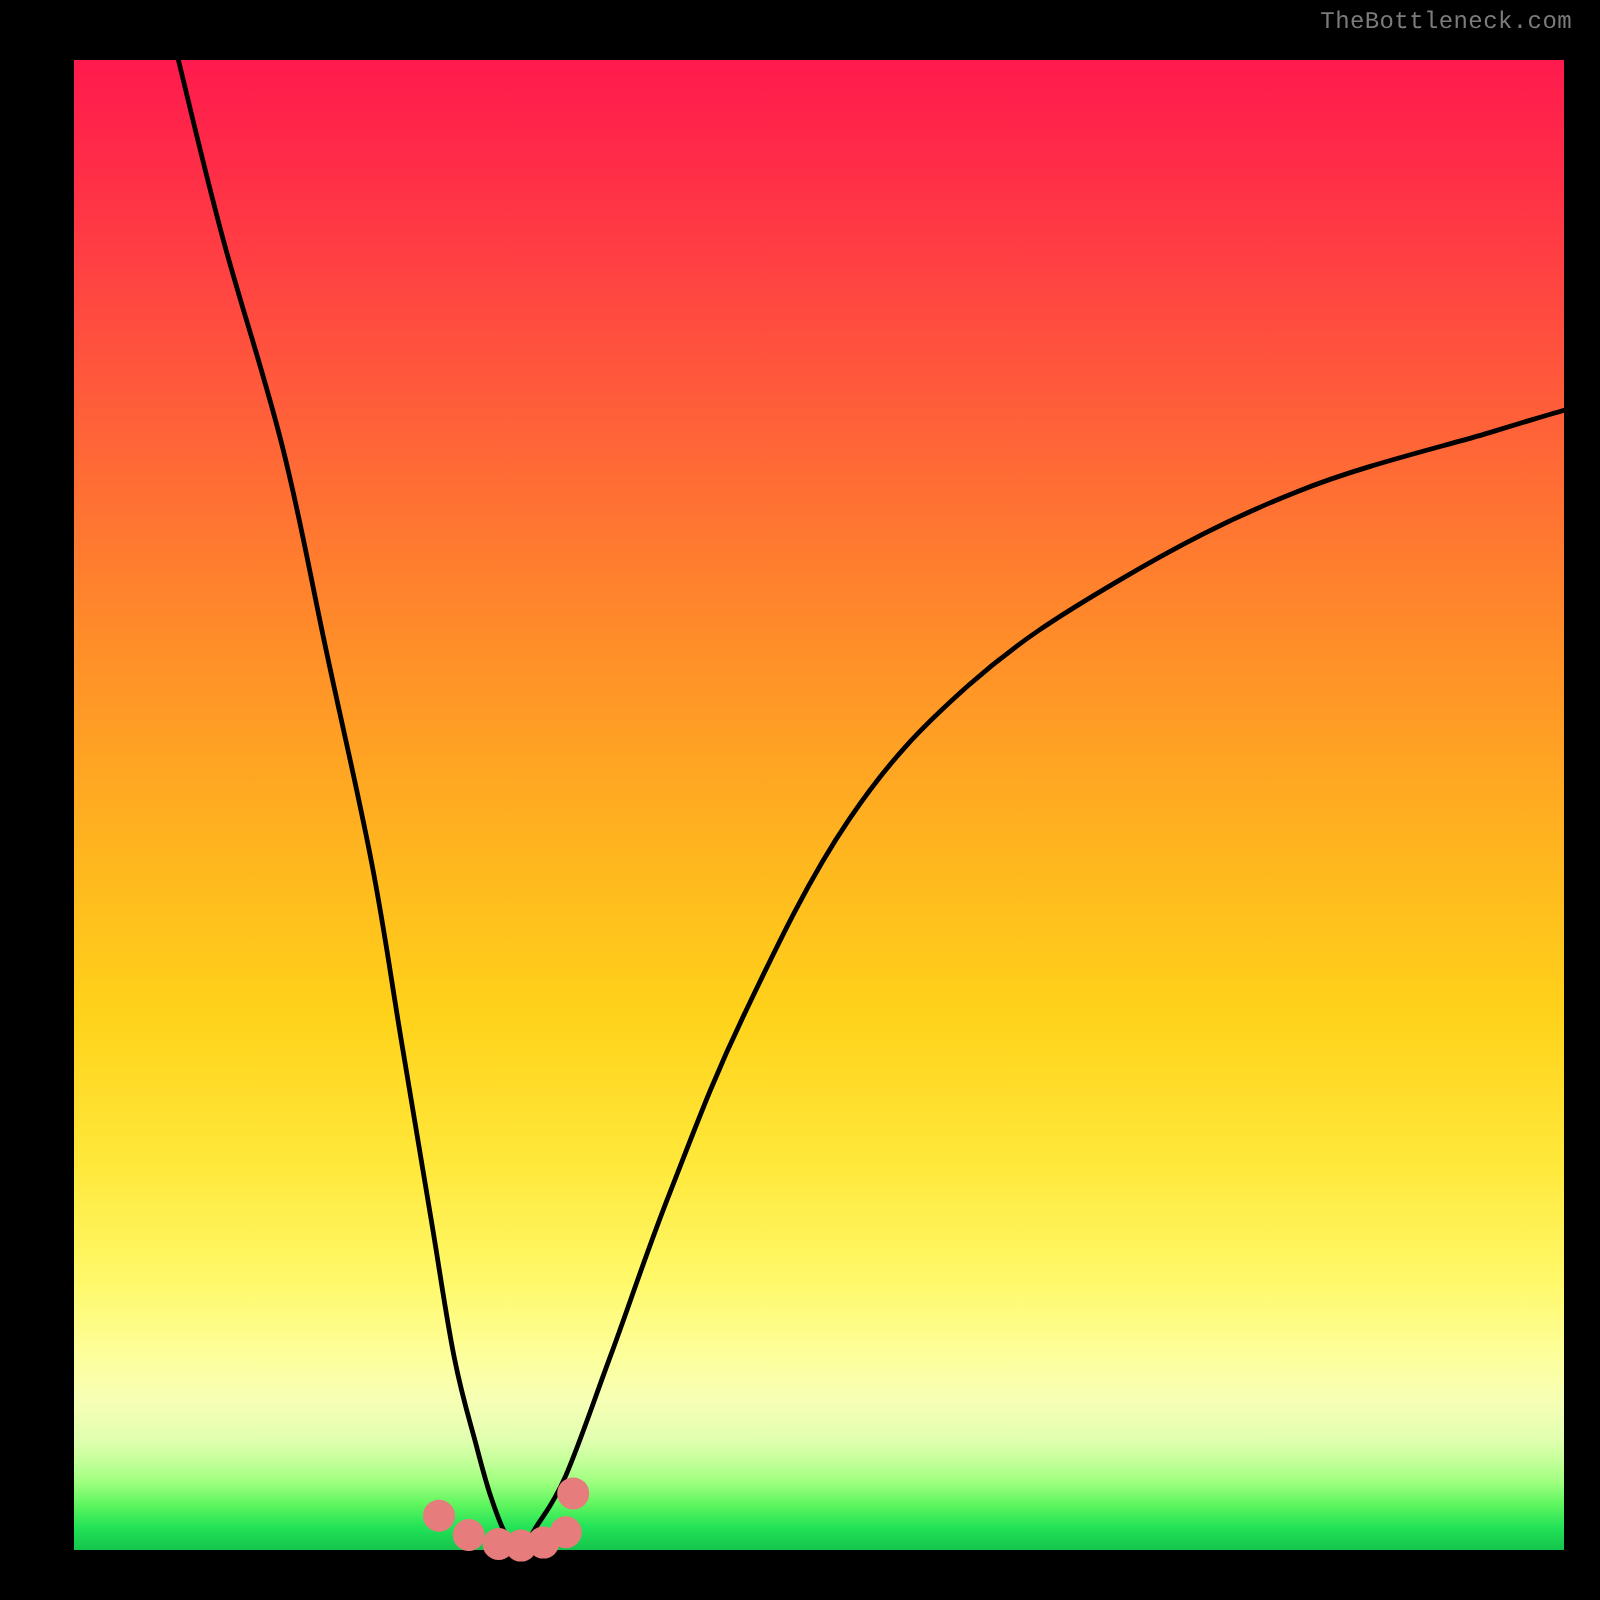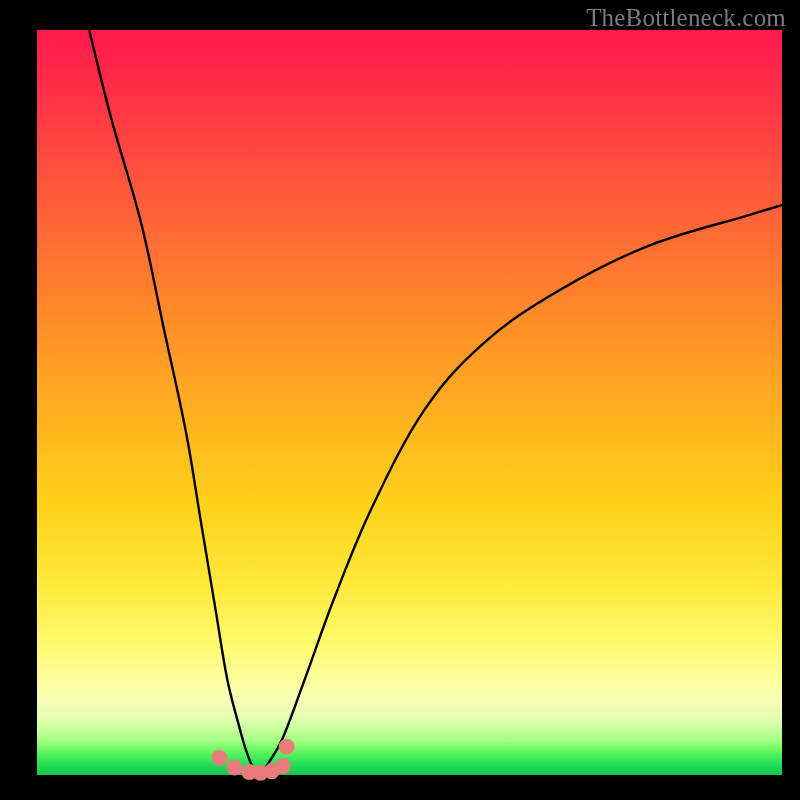--- a/index.html
+++ b/index.html
@@ -42,22 +42,22 @@
       #9dff7e 95.5%,
       #5cf55e 97%,
       #22e257 98.5%,
       #14c44c 100%
     );
   }
   .watermark {
     position: absolute;
     top: 4px;
     right: 14px;
-    font-family: Liberation Serif, serif;
-    font-size: 25px;
+    font-family: Liberation Mono, monospace;
+    font-size: 12px;
     color: #7b7b7b;
     letter-spacing: 0.2px;
     user-select: none;
   }
   svg.curve {
     position: absolute;
     left: 0;
     top: 0;
     width: 745px;
     height: 745px;

